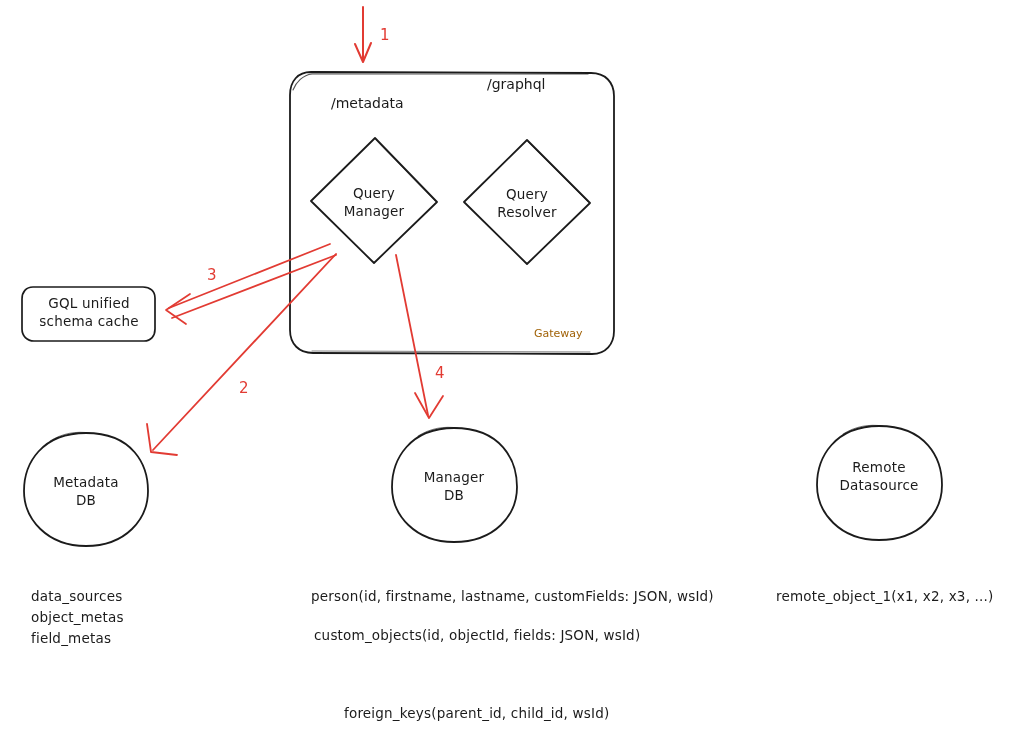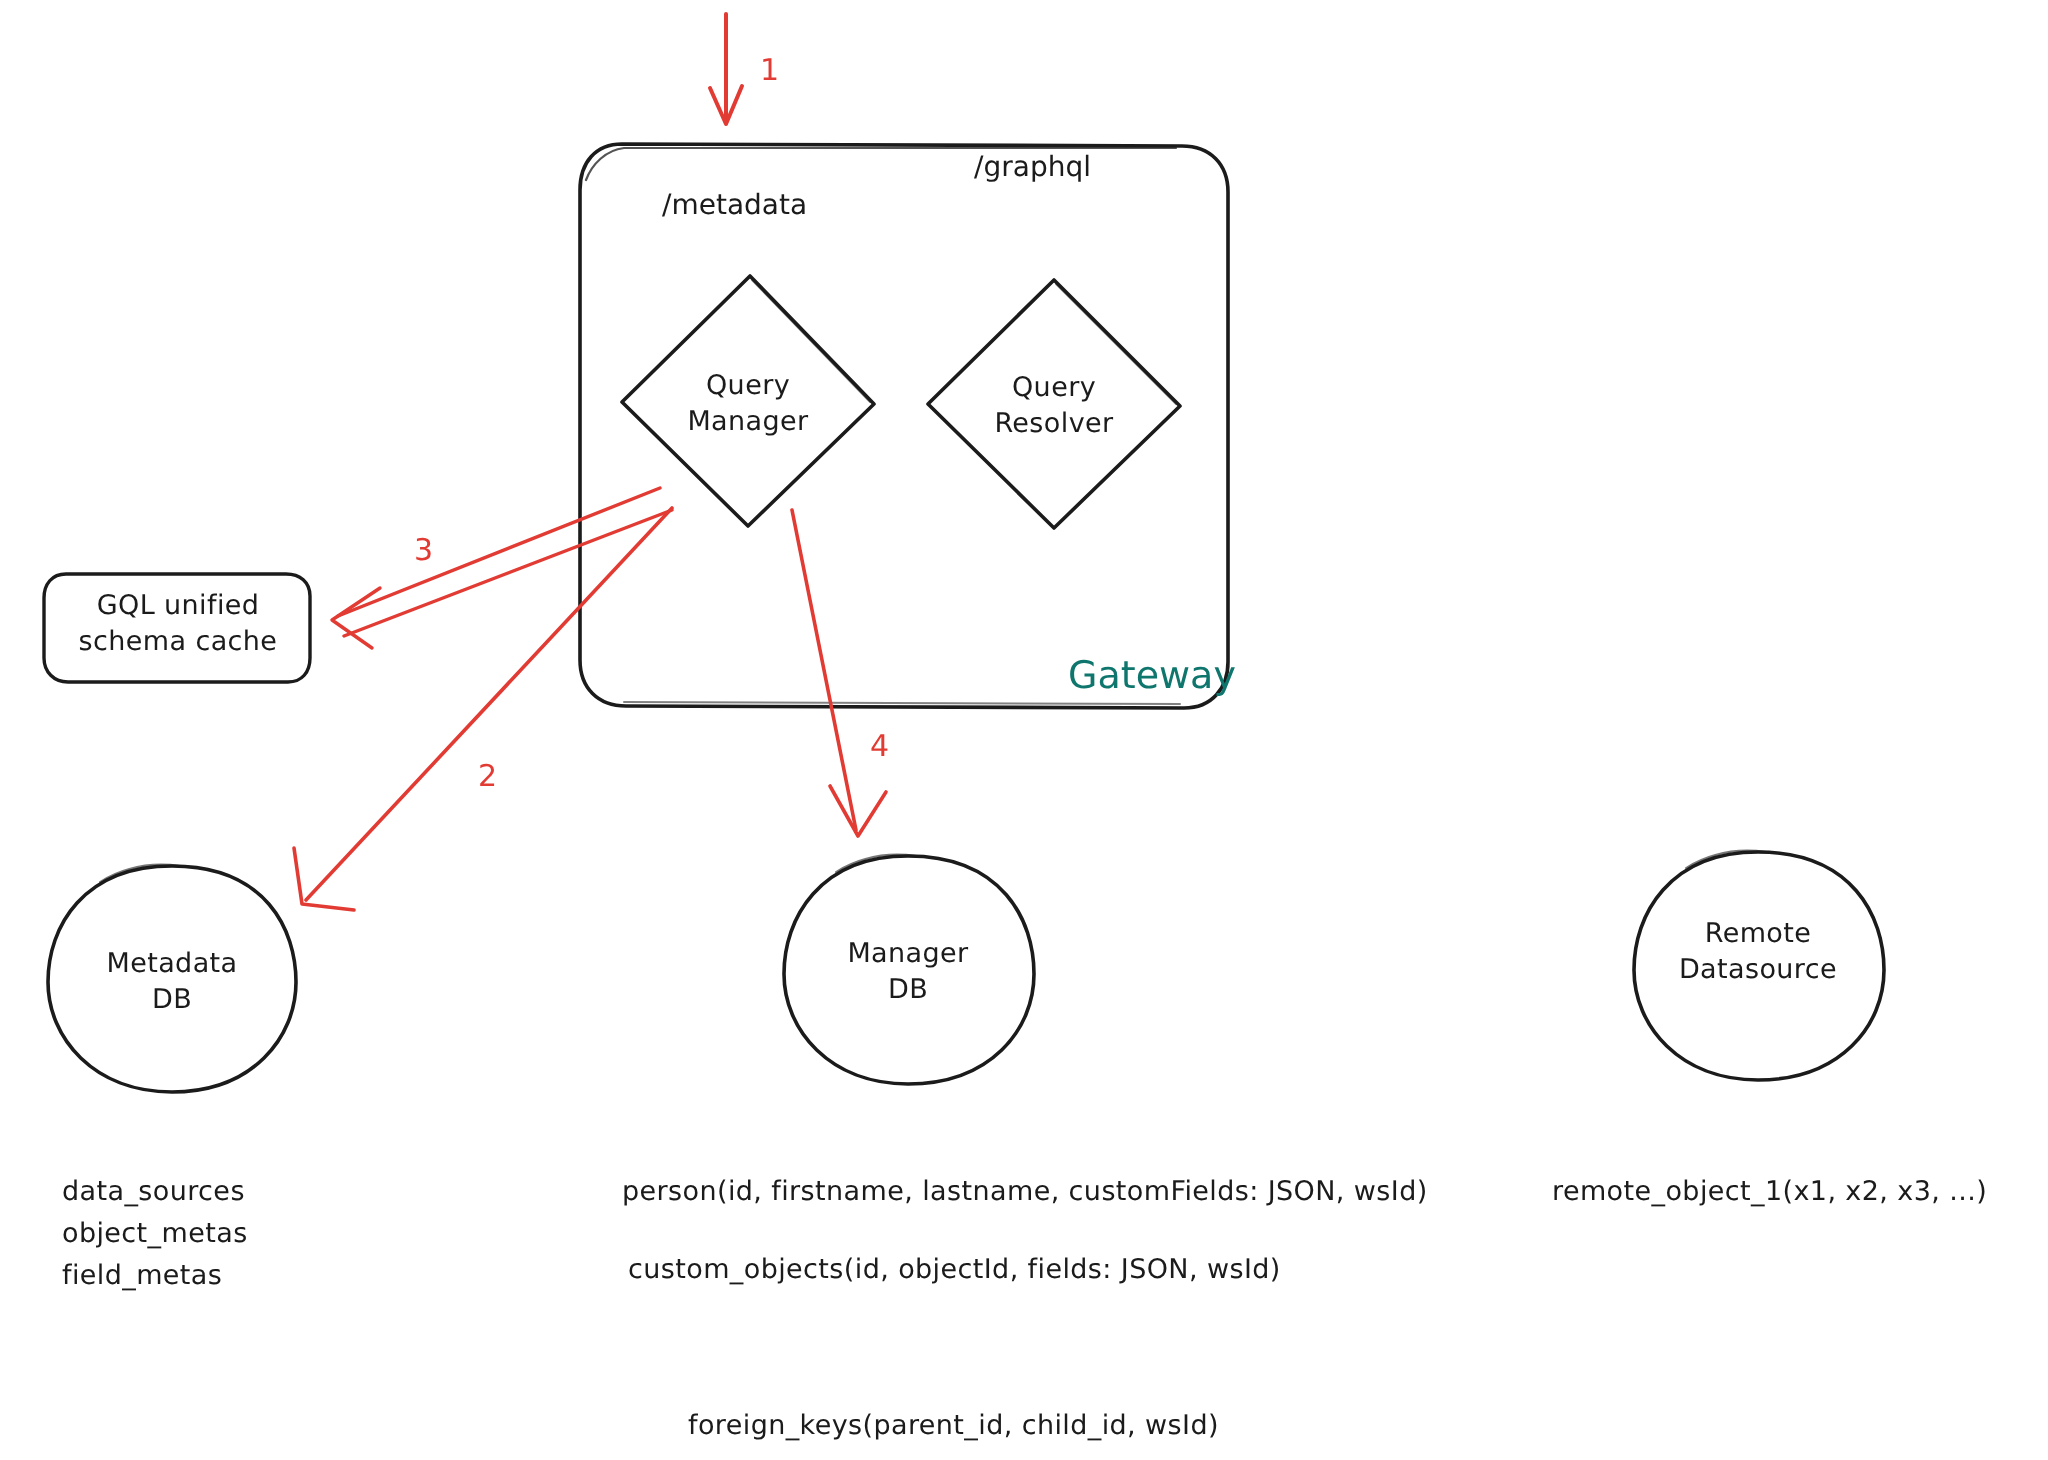--- a/index.html
+++ b/index.html
@@ -41,22 +41,22 @@
     letter-spacing: 0.2px;
   }
   .arrow-num {
     position: absolute;
     color: #e23b33;
     font-size: 15px;
     font-weight: 500;
   }
   .gateway-caption {
     position: absolute;
-    color: #0f766e;
-    font-size: 19px;
+    color: #a16207;
+    font-size: 11px;
   }
   .route-label {
     position: absolute;
     color: #1b1b1b;
     font-size: 14px;
   }
 </style>
 </head>
 <body>
 

